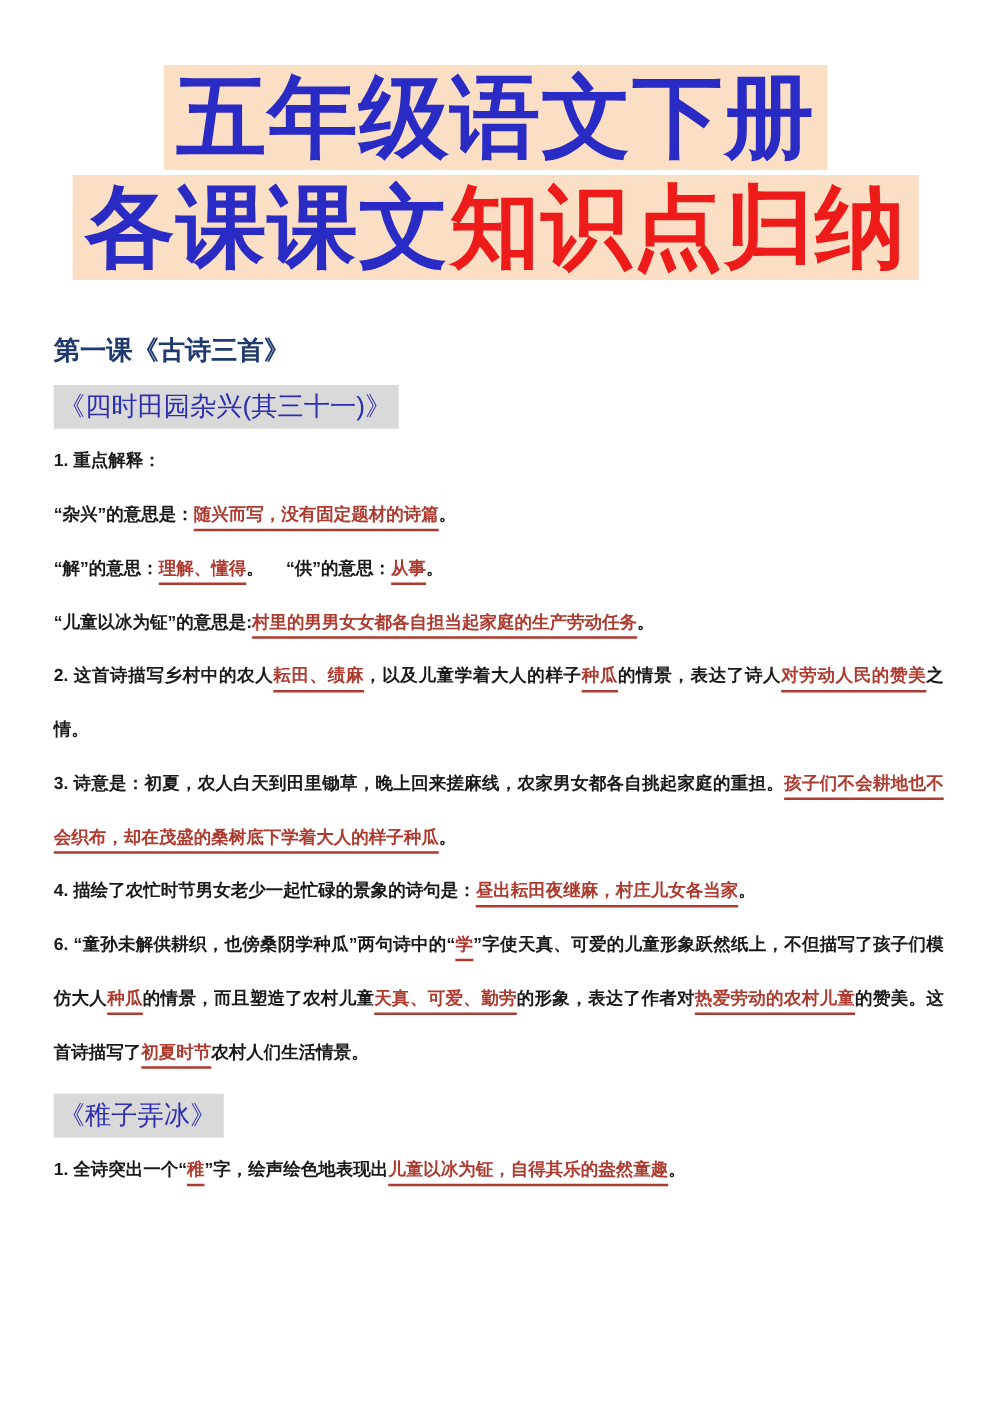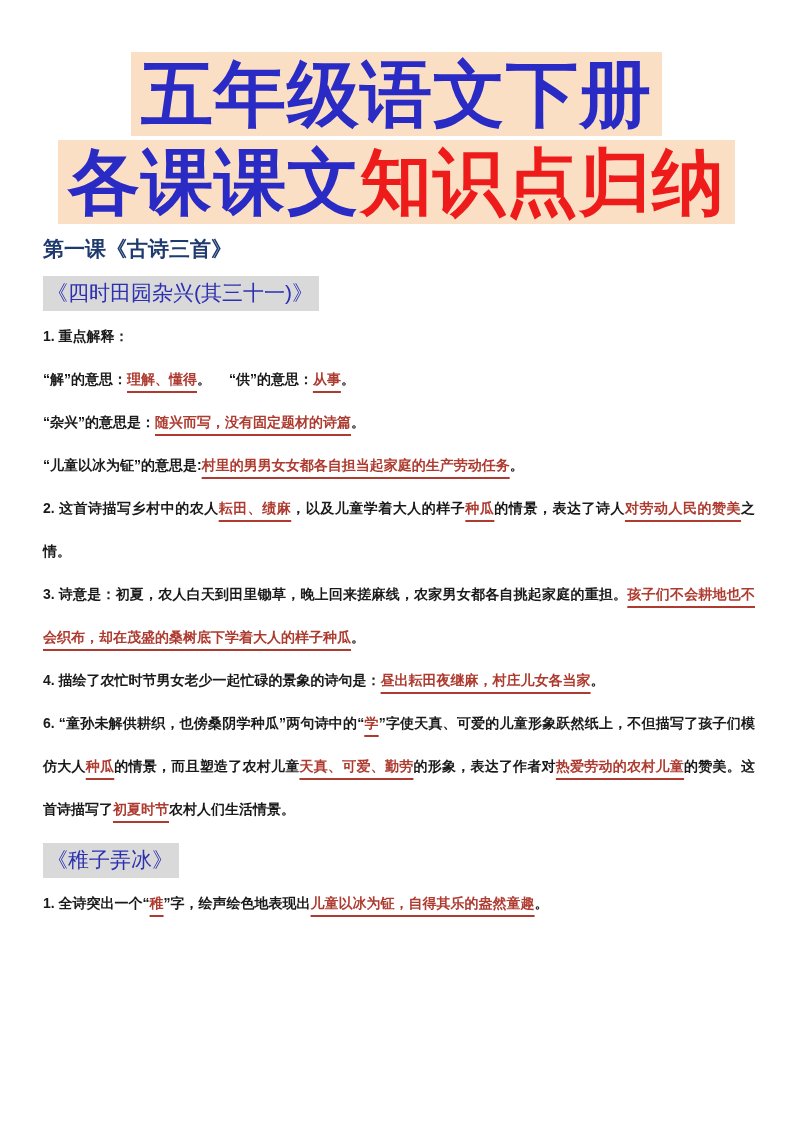--- a/index.html
+++ b/index.html
@@ -27,21 +27,21 @@
     -webkit-box-decoration-break: clone;
     box-decoration-break: clone;
   }
   .run-blue { color: var(--title-blue, #2A2AC4); }
   .run-red  { color: var(--title-red,  #EE1B1B); }
 
   
   .content { padding: 0 38px 0 43px; }
 
   .lesson-heading {
-    margin-top: 8px;
+    margin-top: 40px;
     color: var(--heading-navy, #1F3A6E);
     font-size: 21px;
     font-weight: 700;
     line-height: 30px;
   }
 
   .sub-heading-wrap { margin: 12px 0 4px 0; }
   .sub-heading {
     display: inline-block;
     background: var(--subheading-bg, #D9D9D9);
@@ -79,22 +79,22 @@
       <span class="title-hl"><span class="run-blue">各课课文</span><span class="run-red">知识点归纳</span></span>
     </div>
   </div>
 
   <div class="content">
     <div class="lesson-heading">第一课《古诗三首》</div>
 
     <div id="sections">
         <div class="sub-heading-wrap"><span class="sub-heading">《四时田园杂兴(其三十一)》</span></div>
         <p class="para"><span>1. 重点解释：</span></p>
+        <p class="para"><span>“杂兴”的意思是：</span><span class="red">随兴而写，没有固定题材的诗篇</span><span>。</span></p>
         <p class="para"><span>“解”的意思：</span><span class="red">理解、懂得</span><span>。　 “供”的意思：</span><span class="red">从事</span><span>。</span></p>
-        <p class="para"><span>“杂兴”的意思是：</span><span class="red">随兴而写，没有固定题材的诗篇</span><span>。</span></p>
         <p class="para"><span>“儿童以冰为钲”的意思是:</span><span class="red">村里的男男女女都各自担当起家庭的生产劳动任务</span><span>。</span></p>
         <p class="para"><span>2. 这首诗描写乡村中的农人</span><span class="red">耘田、绩麻</span><span>，以及儿童学着大人的样子</span><span class="red">种瓜</span><span>的情景，表达了诗人</span><span class="red">对劳动人民的赞美</span><span>之情。</span></p>
         <p class="para"><span>3. 诗意是：初夏，农人白天到田里锄草，晚上回来搓麻线，农家男女都各自挑起家庭的重担。</span><span class="red">孩子们不会耕地也不会织布，却在茂盛的桑树底下学着大人的样子种瓜</span><span>。</span></p>
         <p class="para"><span>4. 描绘了农忙时节男女老少一起忙碌的景象的诗句是：</span><span class="red">昼出耘田夜继麻，村庄儿女各当家</span><span>。</span></p>
         <p class="para"><span>6. “童孙未解供耕织，也傍桑阴学种瓜”两句诗中的“</span><span class="red">学</span><span>”字使天真、可爱的儿童形象跃然纸上，不但描写了孩子们模仿大人</span><span class="red">种瓜</span><span>的情景，而且塑造了农村儿童</span><span class="red">天真、可爱、勤劳</span><span>的形象，表达了作者对</span><span class="red">热爱劳动的农村儿童</span><span>的赞美。这首诗描写了</span><span class="red">初夏时节</span><span>农村人们生活情景。</span></p>
         <div class="sub-heading-wrap"><span class="sub-heading">《稚子弄冰》</span></div>
         <p class="para"><span>1. 全诗突出一个“</span><span class="red">稚</span><span>”字，绘声绘色地表现出</span><span class="red">儿童以冰为钲，自得其乐的盎然童趣</span><span>。</span></p>
       </div>
   </div>
 

